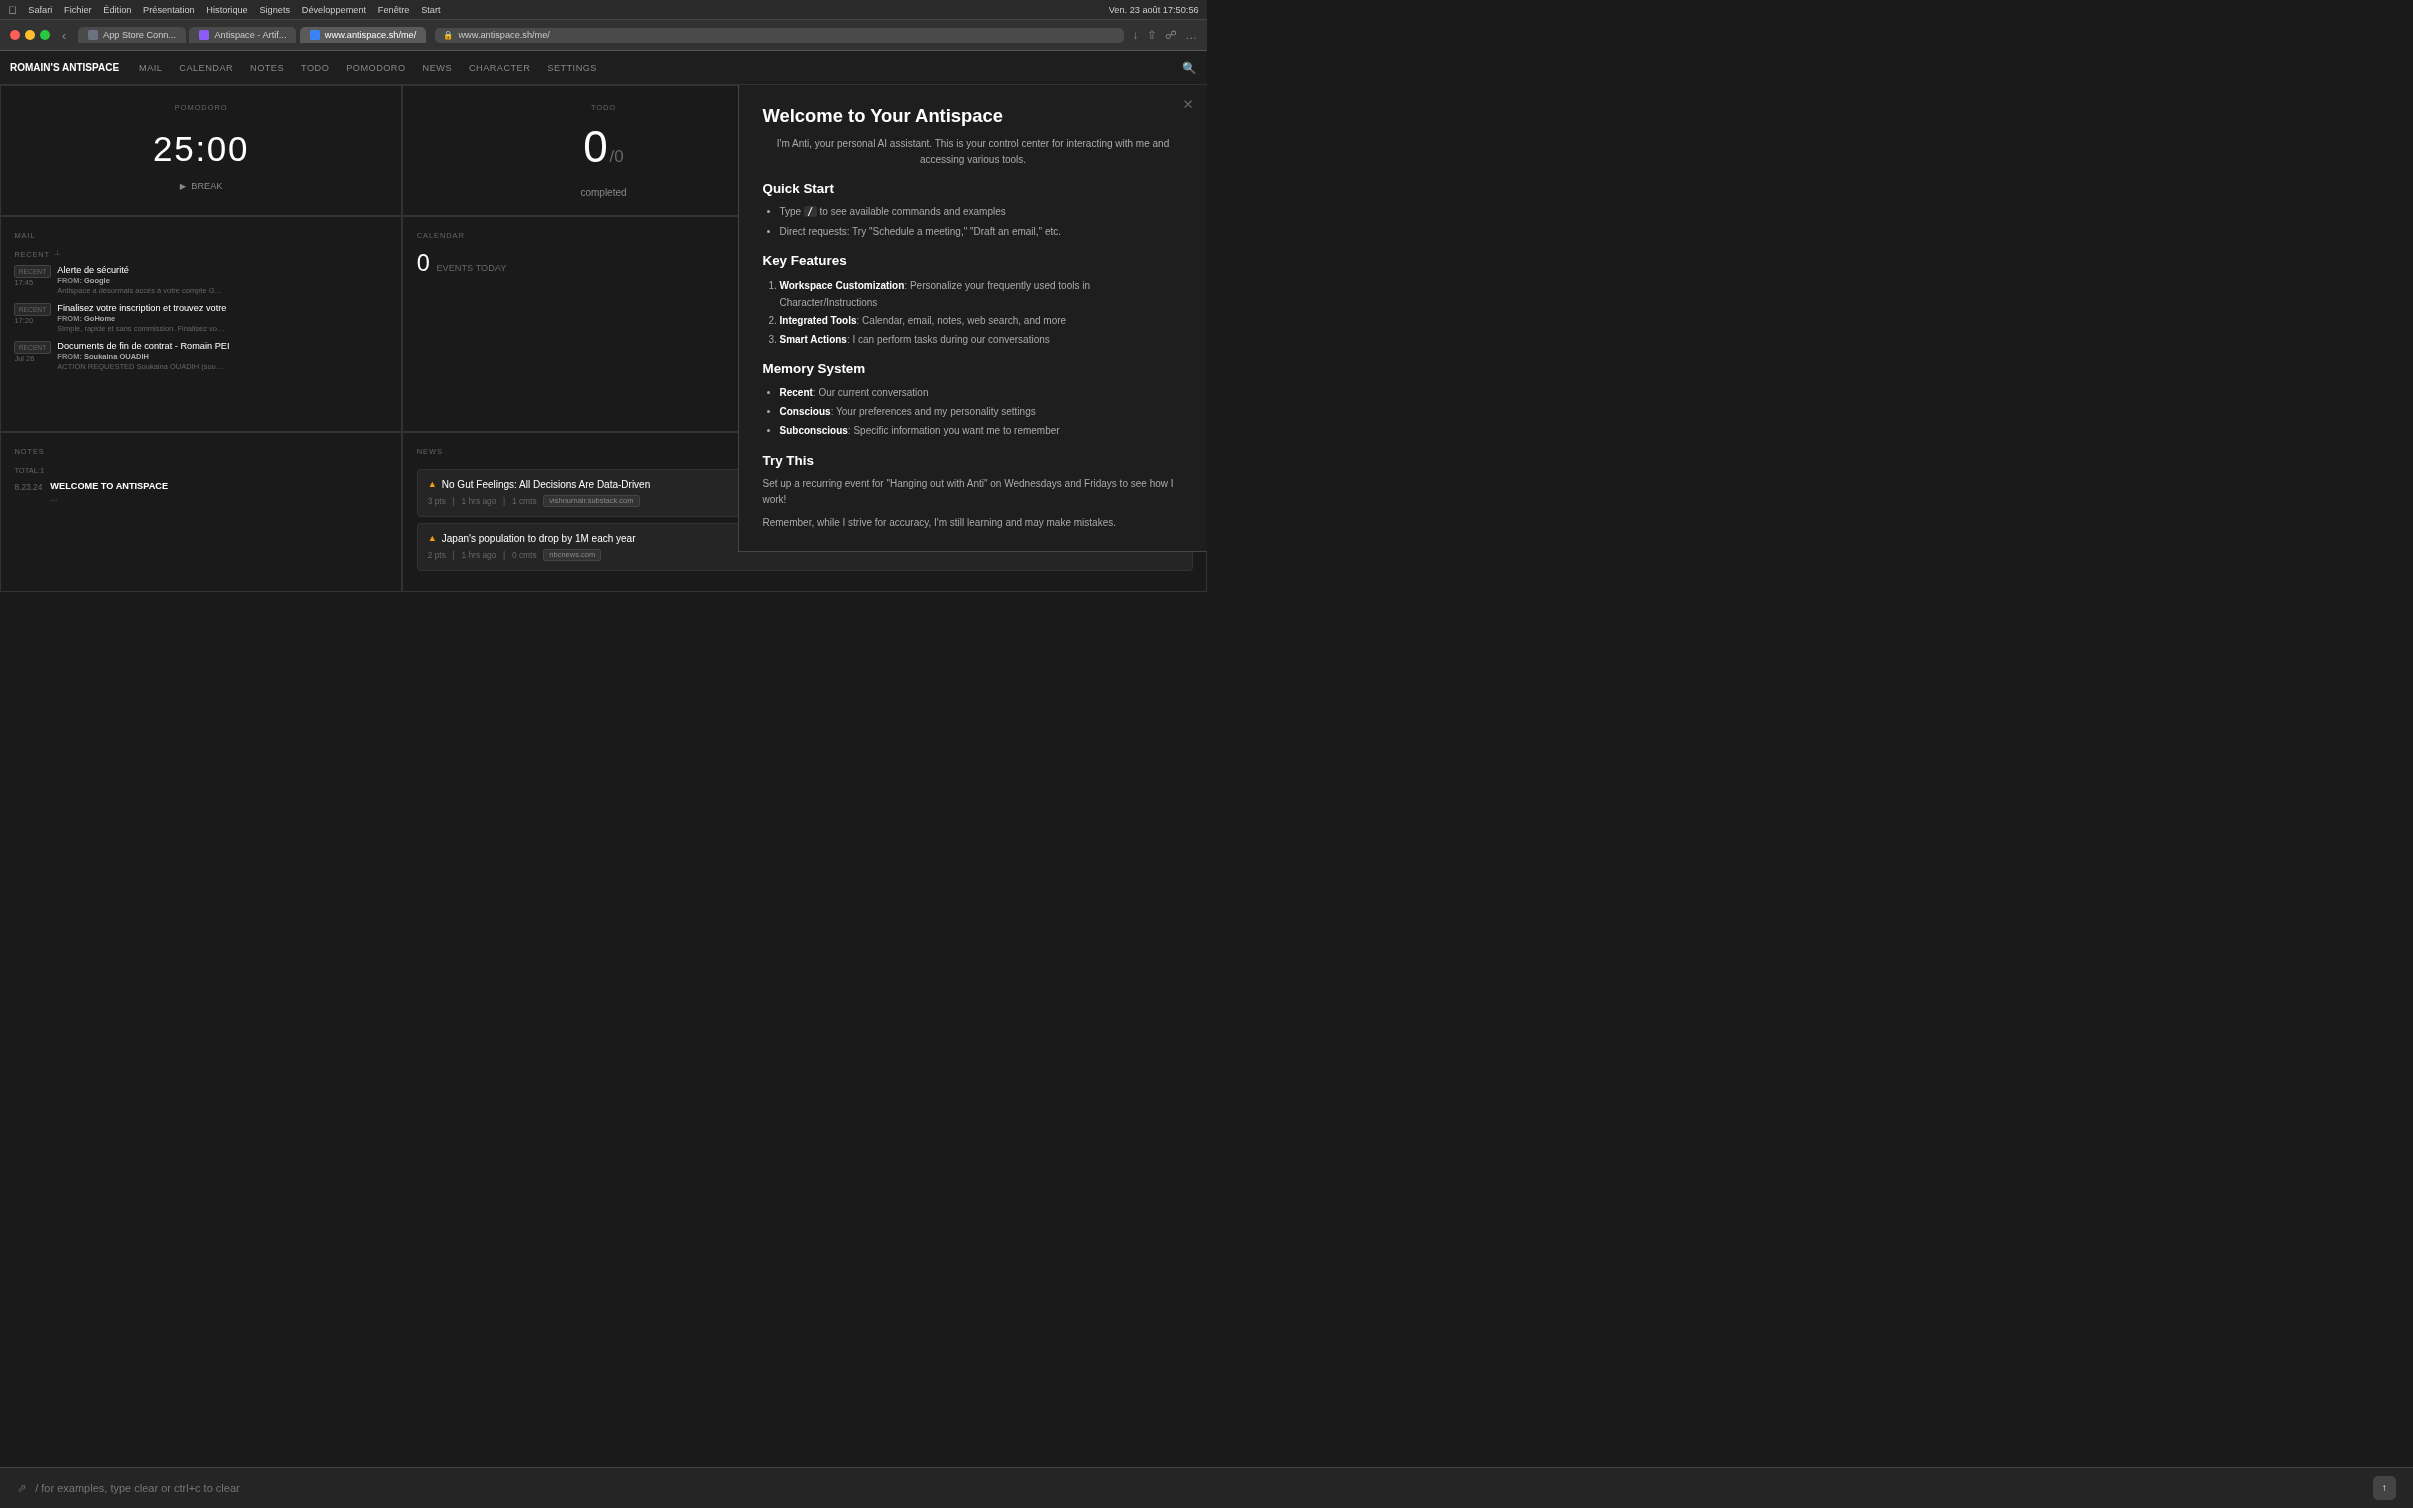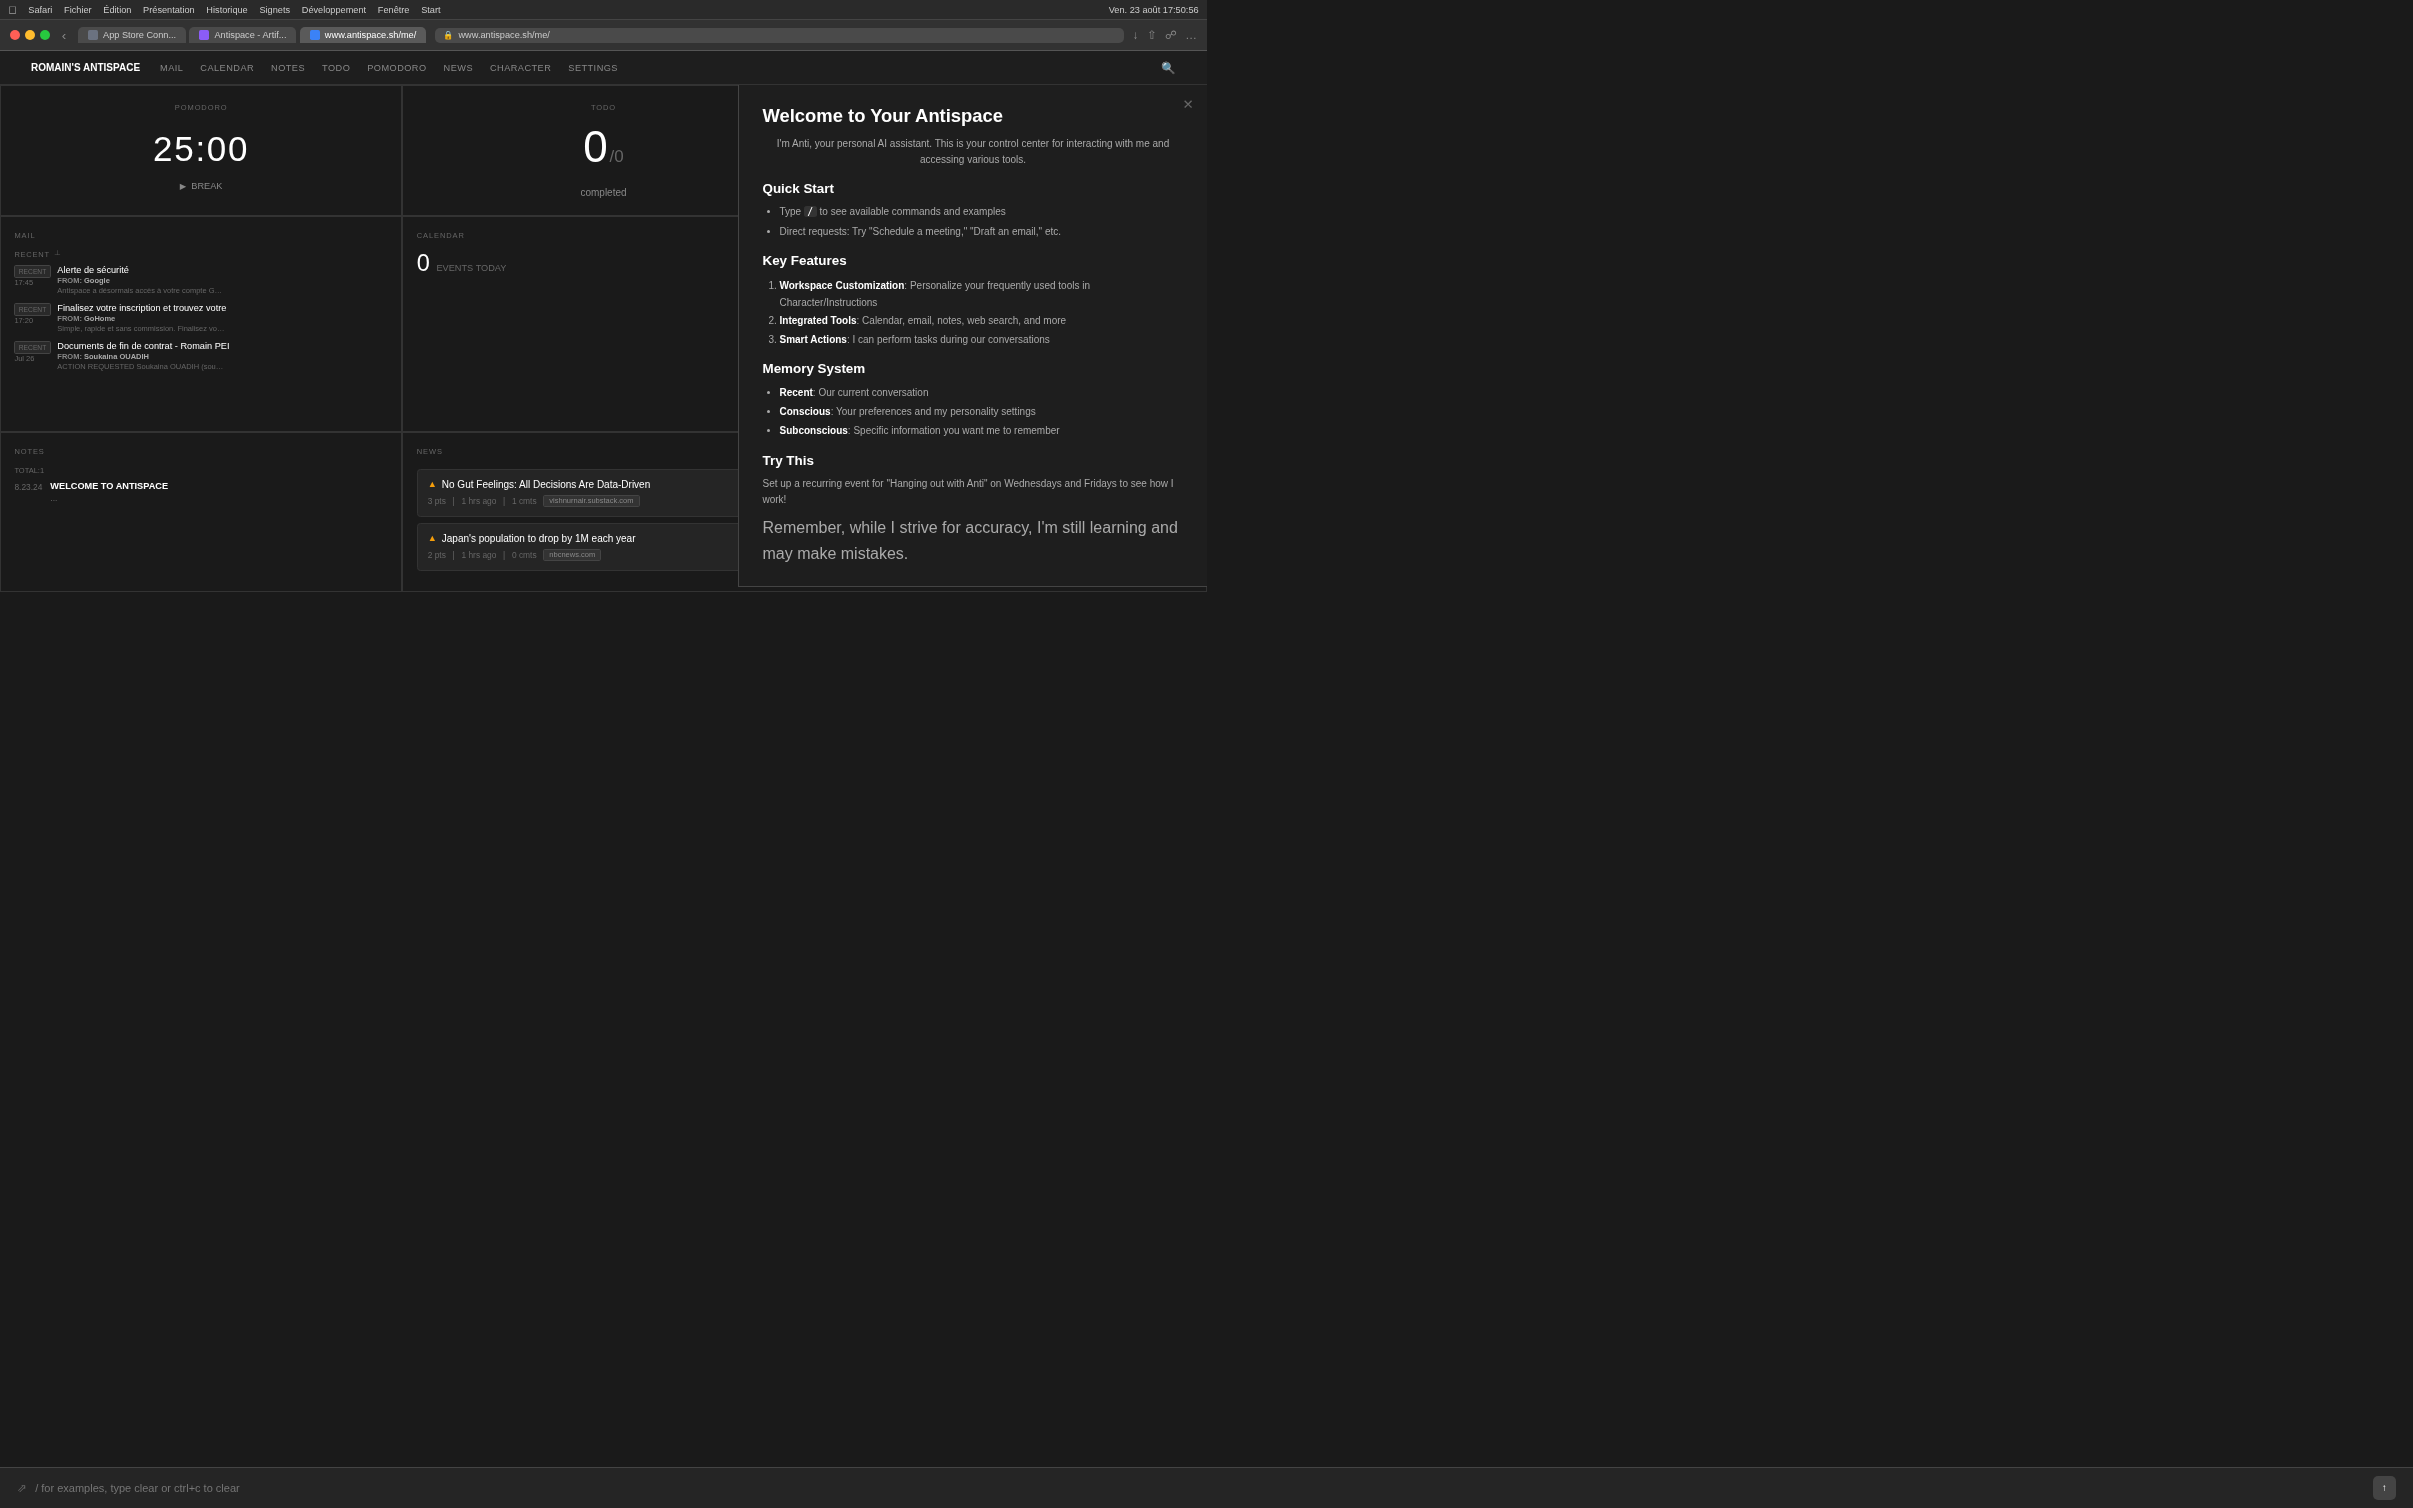--- a/index.html
+++ b/index.html
@@ -72,21 +72,21 @@
       display: flex;
       align-items: center;
       gap: 5px;
     }
     .lock-icon { font-size: 8.4px; }
     .browser-actions { display: flex; gap: 8.4px; color: #888; font-size: 11.7px; }
 
     
     .app-nav {
       background: #1e1e1e;
-      padding: 0 31px;
+      padding: 0 10px;
       display: flex;
       align-items: center;
       height: 34px;
       border-bottom: 0.8px solid #333;
       gap: 20px;
     }
     .app-brand { font-size: 10px; color: #888; }
     .app-brand span { color: #fff; font-weight: 600; }
     .nav-items { display: flex; gap: 17px; }
     .nav-item {
@@ -383,21 +383,21 @@
       line-height: 1.7;
       margin-bottom: 1.7px;
     }
     .welcome-try-text {
       font-size: 10px;
       color: #aaa;
       line-height: 1.6;
       margin-bottom: 6.7px;
     }
     .welcome-disclaimer {
-      font-size: 16px;
+      font-size: 10px;
       color: #aaa;
       line-height: 1.6;
     }
 
     
     .input-bar {
       position: fixed;
       bottom: 0;
       left: 0;
       right: 0;

